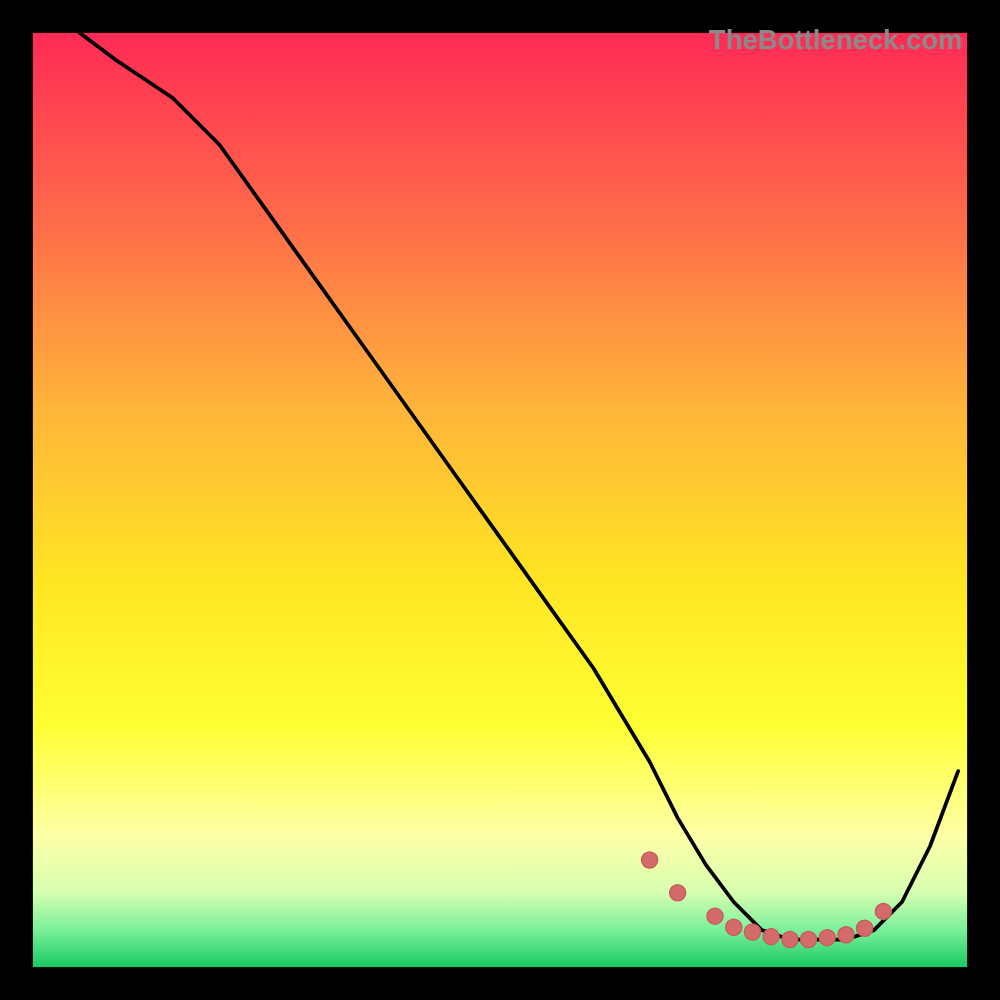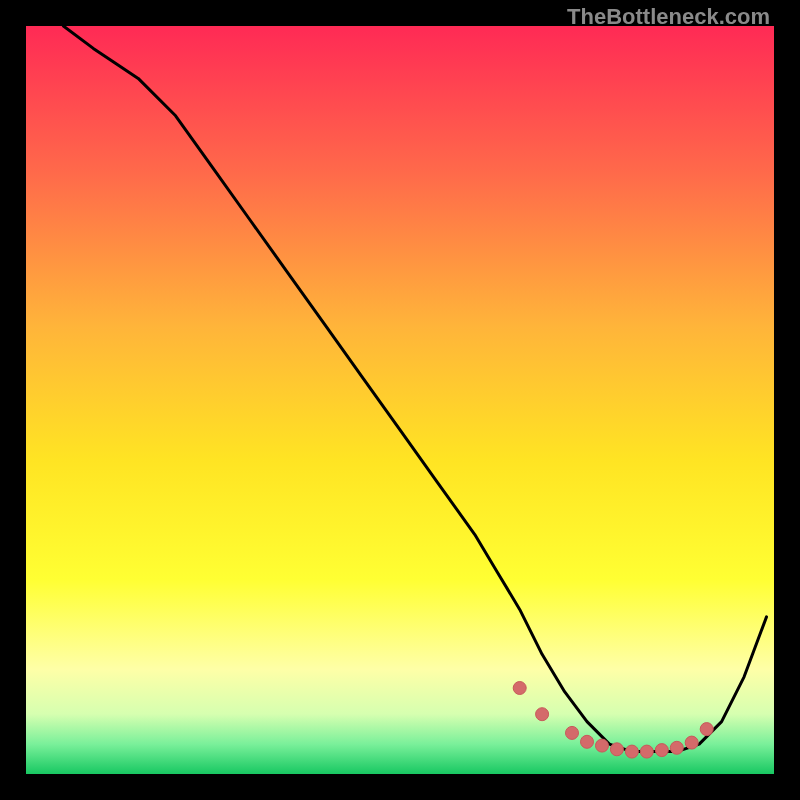--- a/index.html
+++ b/index.html
@@ -21,21 +21,21 @@
   }
   .plot {
     position: absolute;
     left: 0;
     top: 0;
     width: 748px;
     height: 748px;
   }
   .watermark {
     position: absolute;
-    top: 4px;
+    top: 19px;
     right: 30px;
     font-family: Arial, Helvetica, sans-serif;
     font-size: 22px;
     font-weight: bold;
     color: #8a8a8a;
     letter-spacing: 0px;
     user-select: none;
   }
 </style>
 </head>

